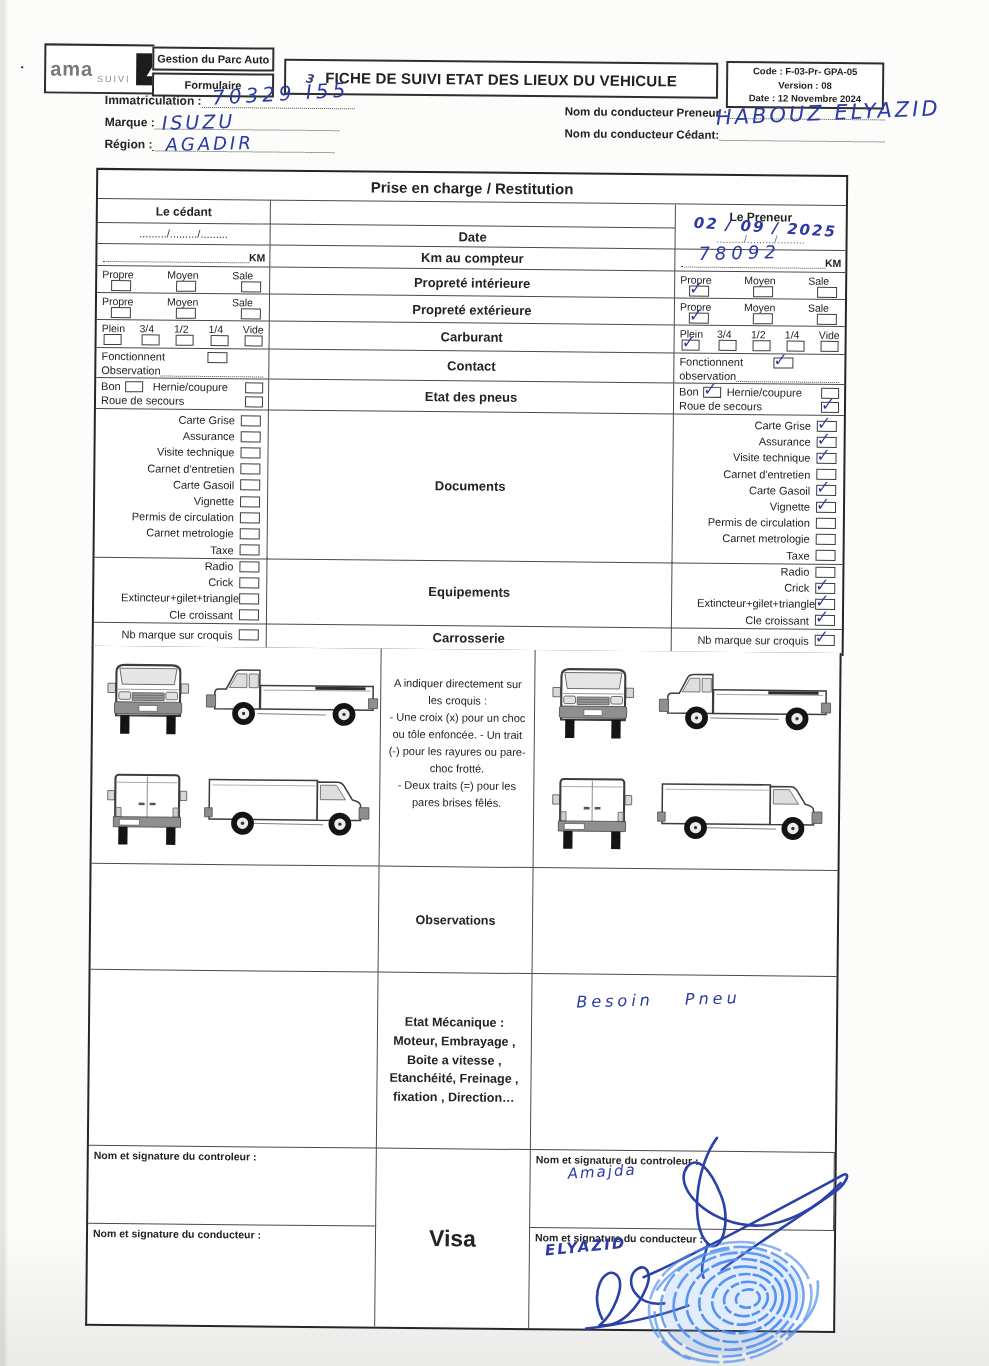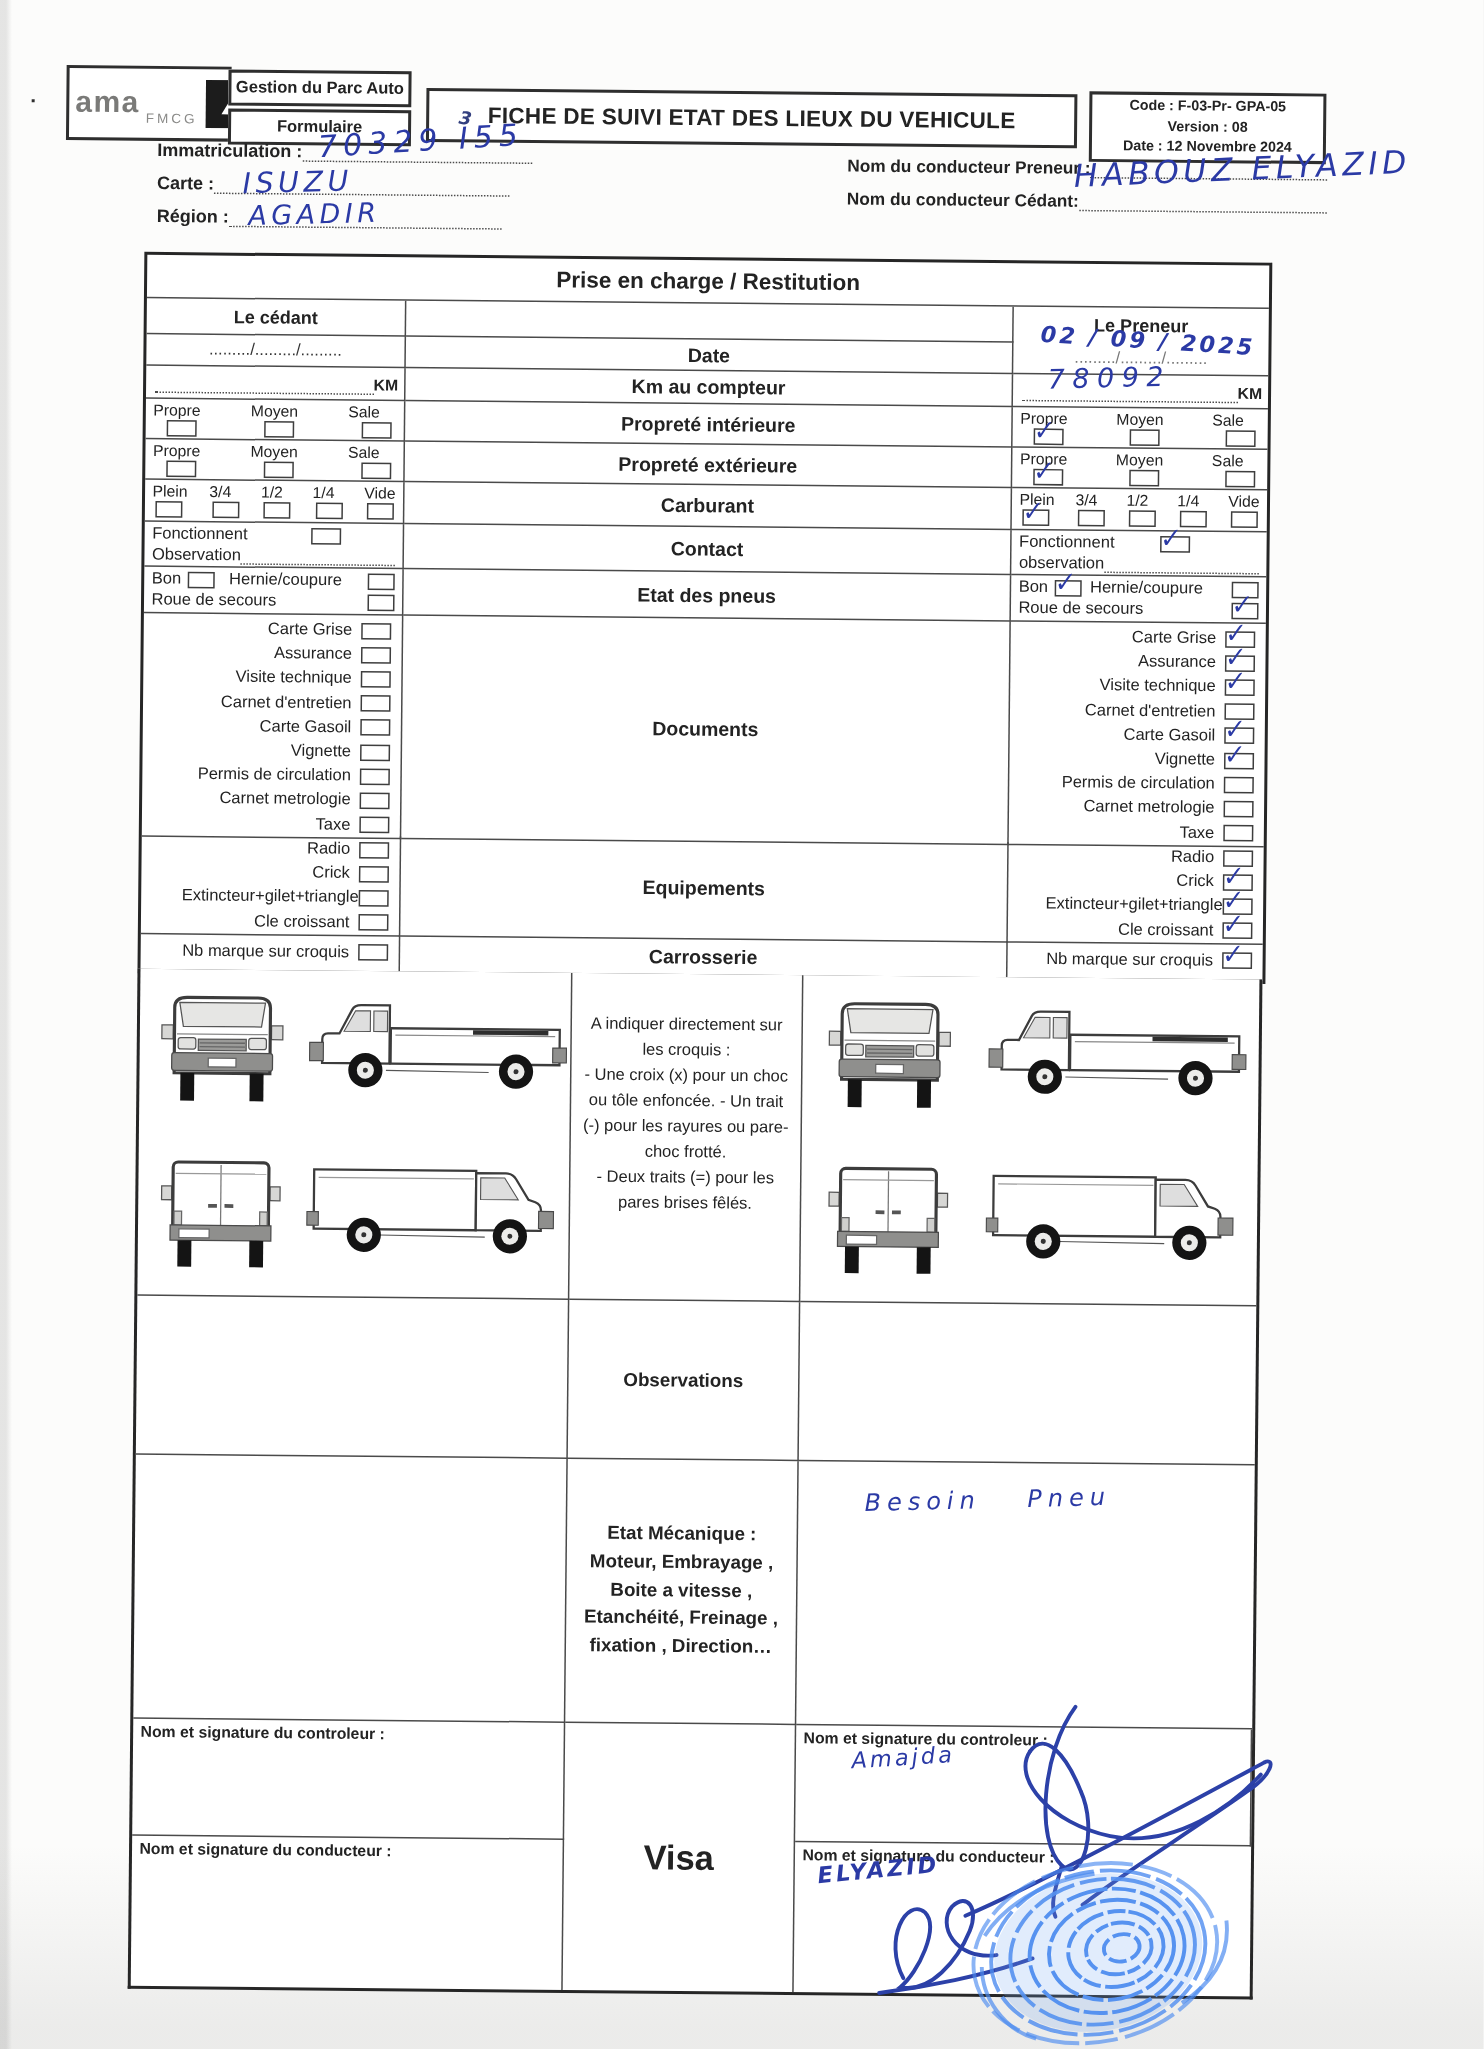--- a/index.html
+++ b/index.html
@@ -145,21 +145,21 @@
 </defs>
 </svg>
 
 <div class="sheet">
 
   <div class="box logo">
     <span class="brand">ama</span>
     <svg width="22" height="34" viewBox="0 0 22 34">
         <path d="M11 2 C4 10 2 20 8 26 C12 30 18 30 20 24 C14 26 10 22 11 14 C12 8 14 4 11 2 Z M6 28 C10 33 16 33 19 30 C14 31 9 30 6 28 Z" fill="#1d1d1b"></path>
       </svg>
-    <span class="fmcg">FMCG</span>
+    <span class="fmcg">SUIVI</span>
     <span class="sq">
       <svg width="22" height="22" viewBox="0 0 32 32">
           <path d="M8 26 L20 6 L27 12 L17 26 Z" fill="#fff"></path>
         </svg>
     </span>
   </div>
   <div class="box dept">
     <div>Gestion du Parc Auto</div>
     <div>Formulaire</div>
   </div>
@@ -170,21 +170,21 @@
     <span>Date : 12 Novembre 2024</span>
   </div>
   <span class="artifact" style="left:20px;top:56px;font-size:14px;">.</span>
   <span class="artifact ink" style="left:306px;top:70px;font-size:12px;transform:rotate(8deg);color:#33407f;">3</span>
 
   <div class="idl" style="left:105px;top:93px;width:250px;">
     <span>Immatriculation :</span>
       <span class="lead"></span>
   </div>
   <div class="idl" style="left:105px;top:115px;width:235px;">
-    <span>Carte :</span>
+    <span>Marque :</span>
       <span class="lead"></span>
   </div>
   <div class="idl" style="left:105px;top:137px;width:230px;">
     <span>Région :</span>
       <span class="lead"></span>
   </div>
   <div class="idl" style="left:565px;top:101px;width:320px;font-size:11.5px;">
     <span>Nom du conducteur Preneur :</span>
       <span class="lead"></span>
   </div>

